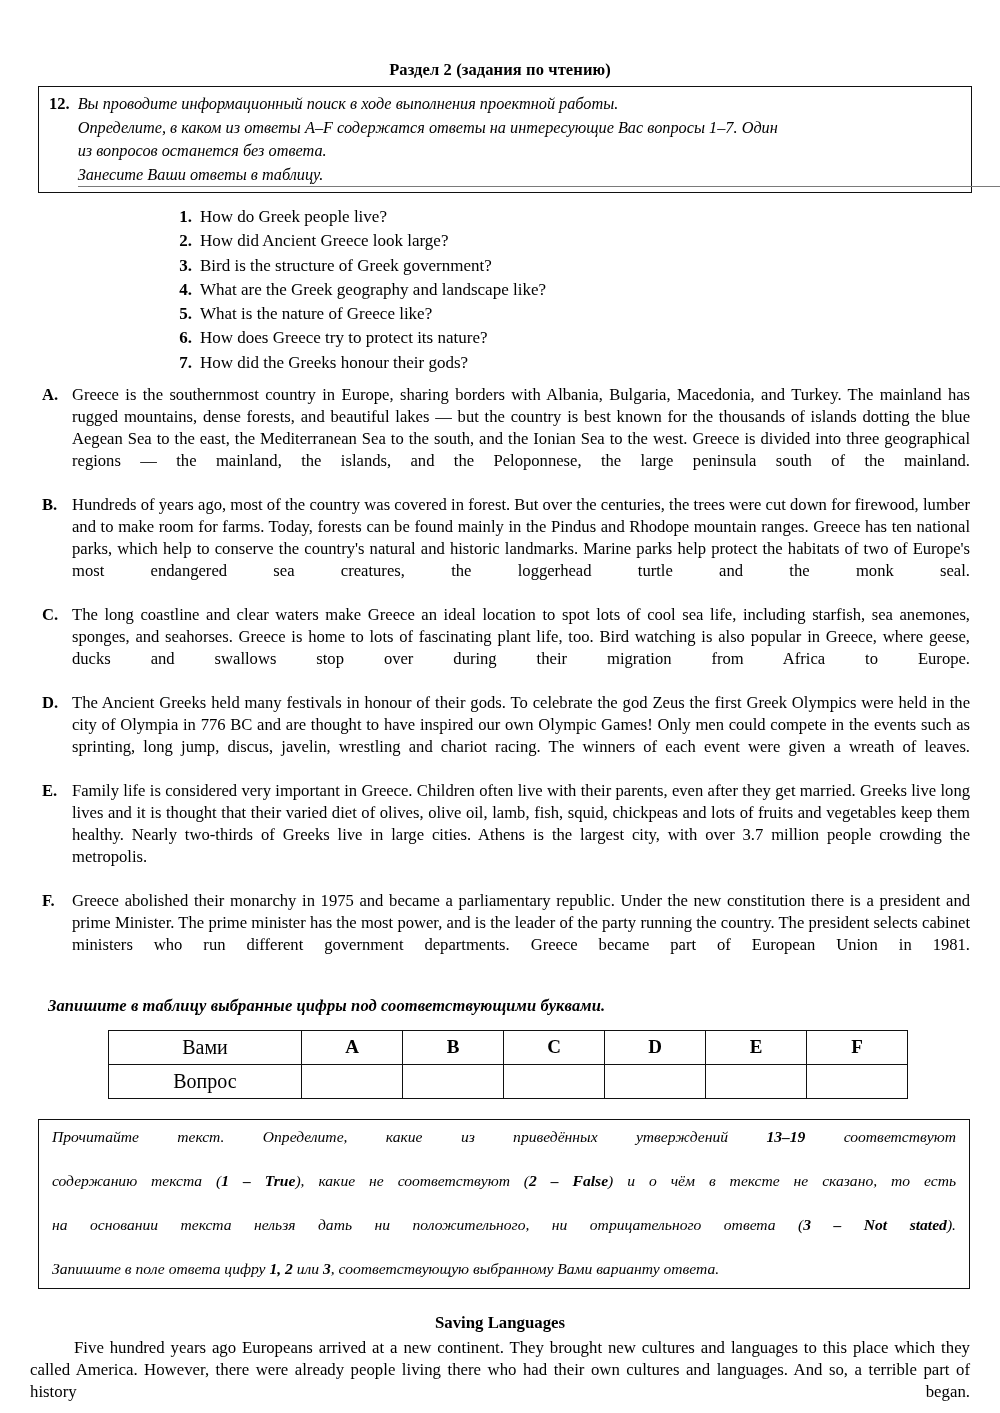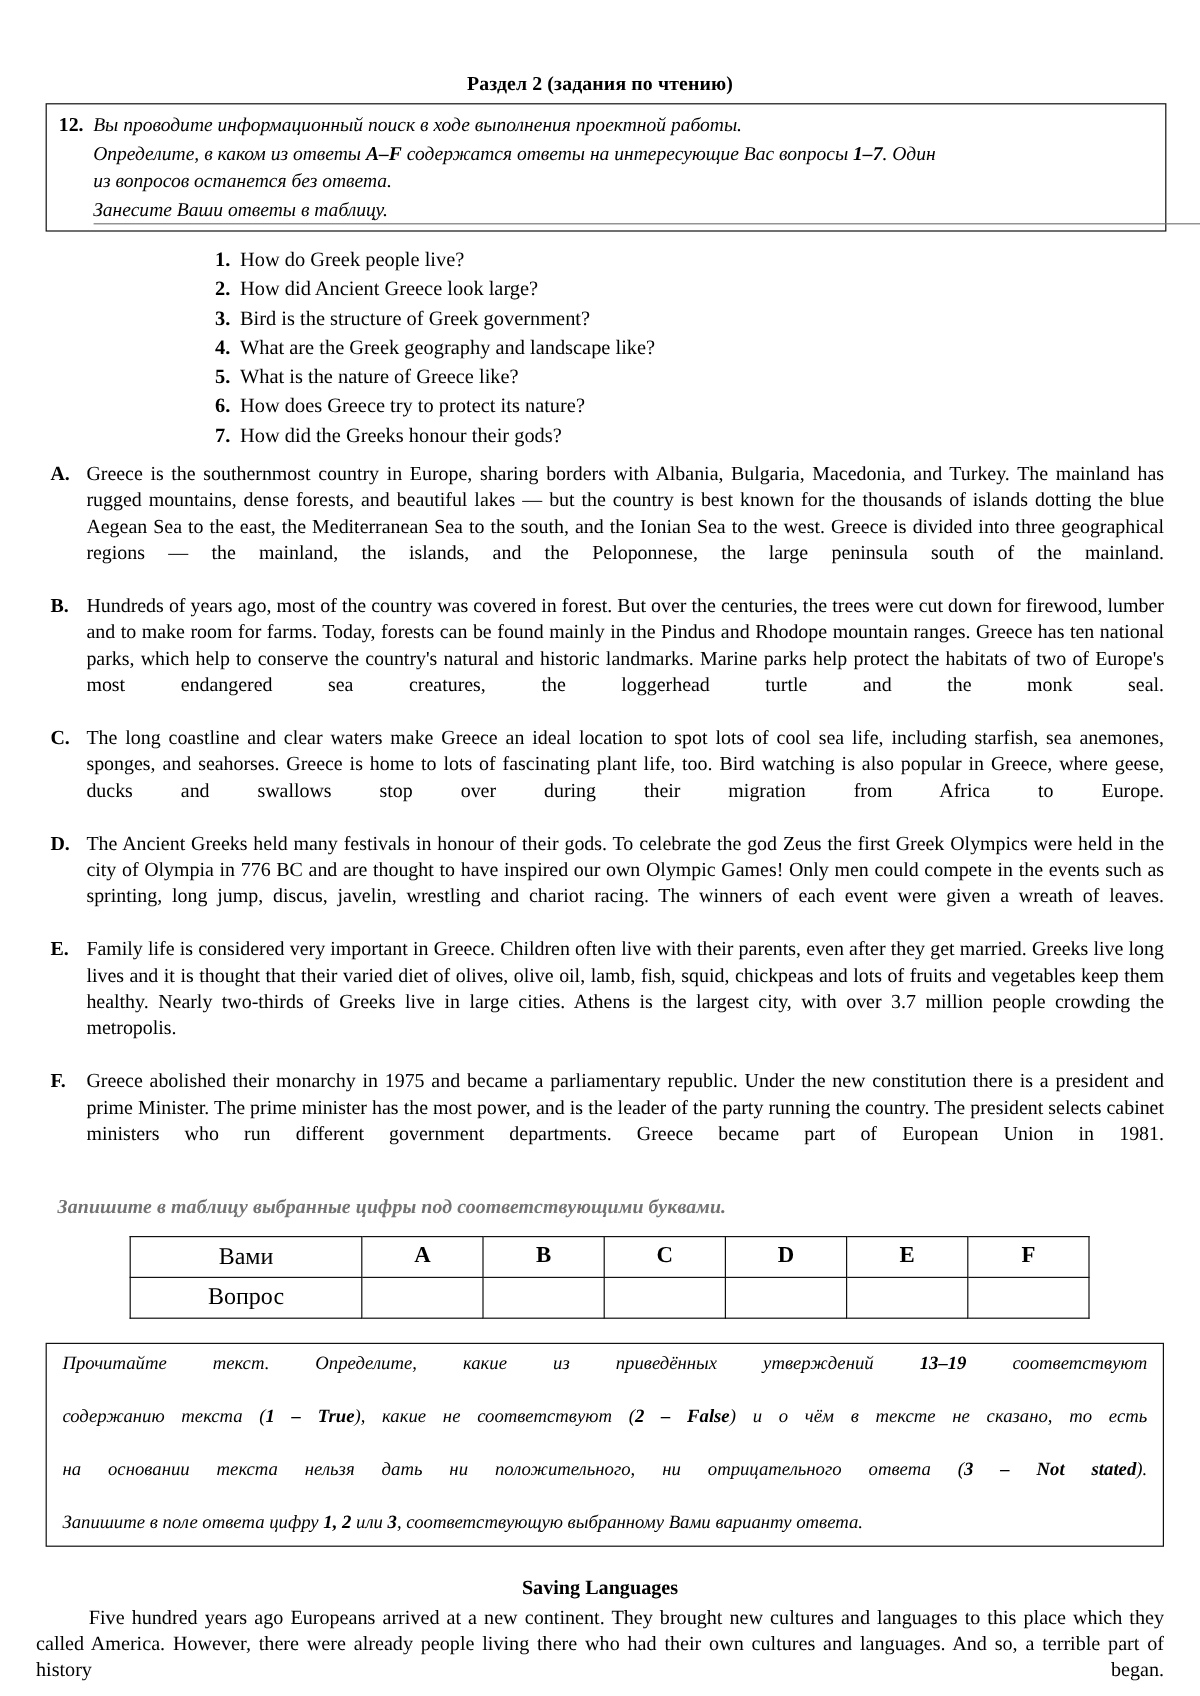--- a/index.html
+++ b/index.html
@@ -65,21 +65,21 @@
   .task-text .l {
     display: block;
     white-space: nowrap;
   }
   .task-text .last-line {
     border-bottom: 1.4px solid #7a7a7a;
     display: inline-block;
     padding-right: 700px;
     margin-bottom: 1px;
   }
-  .task-text b { font-weight: bold; font-style: italic; }
+  .task-text b { font-weight: normal; font-style: italic; }
 
   
   .questions {
     margin: 12px 0 0 0;
     padding: 0;
     list-style: none;
   }
   .q-row {
     display: flex;
     font-size: 17px;
@@ -120,21 +120,21 @@
     display: inline-block;
     width: 100%;
   }
 
   
   .blue-note {
     margin: 18px 0 0 48px;
     font-style: italic;
     font-weight: bold;
     font-size: 16.5px;
-    color: #737373;
+    color: #000000;
     letter-spacing: 0.1px;
   }
 
   
   .answer-table-wrap {
     margin: 14px 0 0 108px;
   }
   table.answer-table {
     border-collapse: collapse;
     table-layout: fixed;

